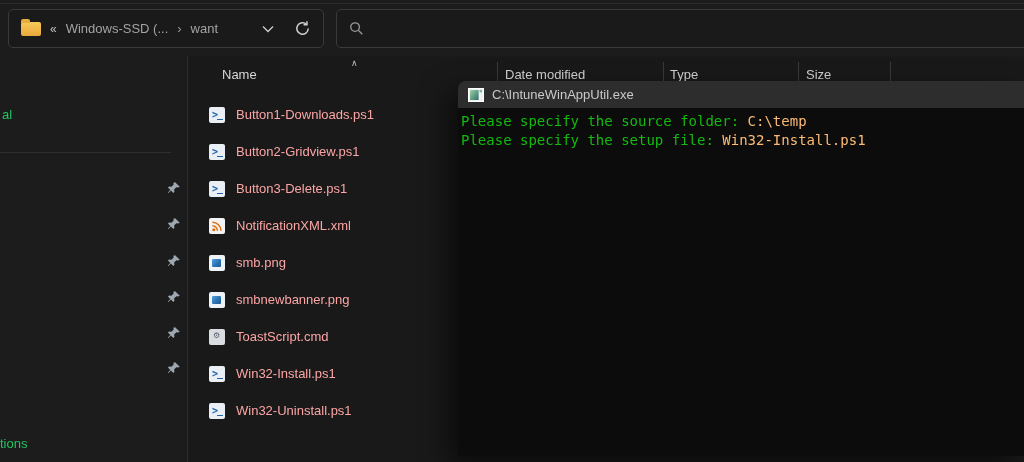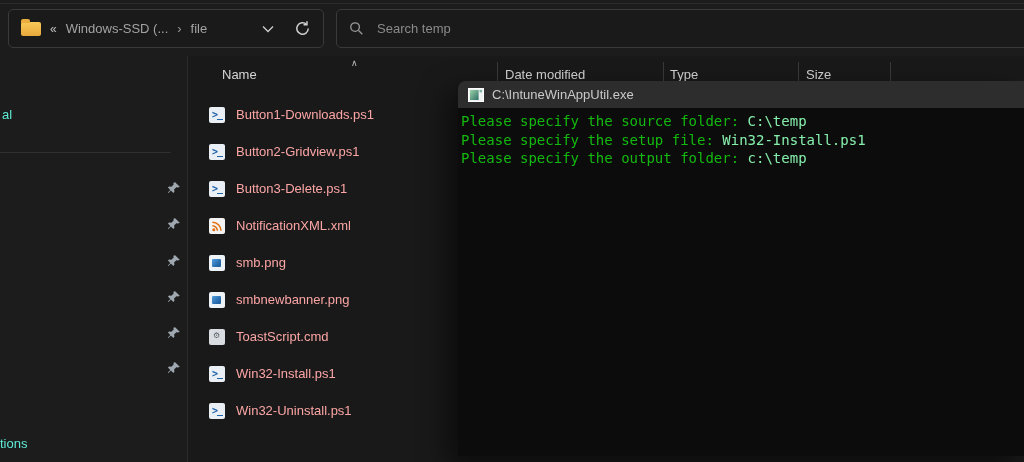--- a/index.html
+++ b/index.html
@@ -32,21 +32,21 @@
   .searchtxt::placeholder{color:#8a8a8a}
 
   
   .mainpane{left:188px;top:56px;width:836px;height:406px;background:#191919}
   .vdivider{left:187px;top:56px;width:1px;height:406px;background:#2d2d2d}
   .colhead{font-size:13px;color:#d6d6d6;white-space:nowrap}
   .sortcaret{font-size:9px;color:#bdbdbd}
   .hdiv{width:1px;height:20px;top:62px;background:#3a3a3a}
 
   
-  .side-partial{font-size:13px;color:#5eead4}
+  .side-partial{font-size:13px;color:#22c55e}
   .side-hr{left:0;top:152px;width:171px;height:1px;background:#2f2f2f}
   .pin{width:14px;height:14px;left:167px}
 
   
   .frow{left:195px;width:252px;height:37px;border-radius:4px}
   .fi{position:absolute;left:14px;top:10px;width:16px;height:16px;border-radius:2px}
   .fi.ps{background:#e9eff5}
   .fi.ps::before{content:">";position:absolute;left:3px;top:1px;
     color:#1e62a8;font:bold 10px/13px "DejaVu Sans Mono",monospace}
   .fi.ps::after{content:"_";position:absolute;left:8px;top:0;
@@ -63,33 +63,33 @@
     left:458px;top:81px;width:566px;height:375px;z-index:10;
     border-top-left-radius:8px;overflow:hidden;
     box-shadow:-10px 10px 28px rgba(0,0,0,.55);
   }
   .con-title{height:27px;background:#2d2d2d;display:flex;align-items:center;
     padding-left:10px;gap:8px}
   .con-title-text{font-size:13px;color:#c9c9c9;white-space:nowrap}
   .con-body{height:348px;background:#0c0c0c;padding:4px 0 0 3px;box-sizing:border-box}
   .cline{font:14px/18.5px "DejaVu Sans Mono",monospace;white-space:pre}
   .cline .g{color:#13b90e}
-  .cline .w{color:#86efac}
+  .cline .w{color:#fdba74}
 </style>
 </head>
 <body>
 
 <div class="abs topline"></div>
 
 <div class="abs bar addrbar">
   <span class="folder"></span>
   <span class="guillemet">«</span>
   <span class="crumb">Windows-SSD (...</span>
   <span class="crumbsep">›</span>
-  <span class="crumb">file</span>
+  <span class="crumb">want</span>
   <span class="addr-spacer"></span>
   <span class="icon-btn" style="margin-right:20px">
     <svg width="12" height="8" viewBox="0 0 12 7">
         <path d="M1 1l5 5 5-5" fill="none" stroke="#cfcfcf" stroke-width="1.3"></path>
       </svg>
   </span>
   <span class="icon-btn">
     <svg width="17" height="17" viewBox="0 0 16 16">
       <path d="M13.4 8a5.4 5.4 0 1 1-1.55-3.8" fill="none" stroke="#d0d0d0" stroke-width="1.4"></path>
       <path d="M12.2 1.2v3.2H9" fill="none" stroke="#d0d0d0" stroke-width="1.4"></path>
@@ -97,21 +97,20 @@
   </span>
 </div>
 
 <div class="abs bar searchbar">
   <span class="icon-btn">
     <svg width="15" height="15" viewBox="0 0 16 16">
       <circle cx="6.5" cy="6.5" r="4.6" fill="none" stroke="#9a9a9a" stroke-width="1.4"></circle>
       <path d="M10.2 10.2l4 4" stroke="#9a9a9a" stroke-width="1.4"></path>
     </svg>
   </span>
-  <input class="searchtxt" type="text" placeholder="Search temp" style="">
 </div>
 
 <div class="abs mainpane"></div>
 <div class="abs vdivider"></div>
 
 <span class="abs sortcaret" style="left:351px;top:58px">∧</span>
 <span class="abs colhead" style="left:222px;top:67px">Name</span>
 <div class="abs hdiv" style="left:497px"></div>
 <span class="abs colhead" style="left:505px;top:67px">Date modified</span>
 <div class="abs hdiv" style="left:663px"></div>
@@ -213,15 +212,14 @@
         <rect x="0.5" y="0.5" width="15" height="13" fill="#eef2f2" stroke="#ffffff"></rect>
         <rect x="2" y="2" width="8.6" height="10" fill="url(#cg)"></rect>
         <rect x="11.6" y="2" width="2.4" height="2.4" fill="#7fb5a5"></rect>
       </svg>
     </span>
     <span class="con-title-text">C:\IntuneWinAppUtil.exe</span>
   </div>
   <div class="con-body">
     <div class="cline"><span class="g">Please specify the source folder: </span><span class="w">C:\temp</span></div>
     <div class="cline"><span class="g">Please specify the setup file: </span><span class="w">Win32-Install.ps1</span></div>
-    <div class="cline"><span class="g">Please specify the output folder: </span><span class="w">c:\temp</span></div>
   </div>
 </div>
 
 </body></html>

